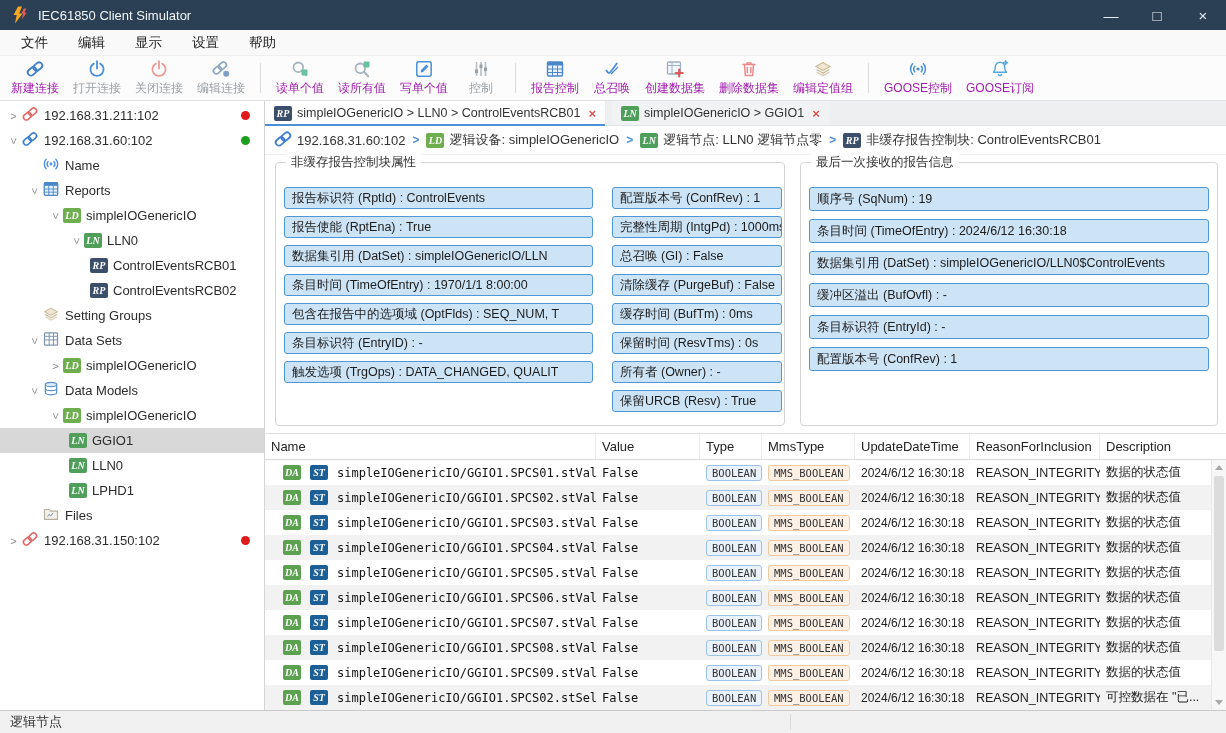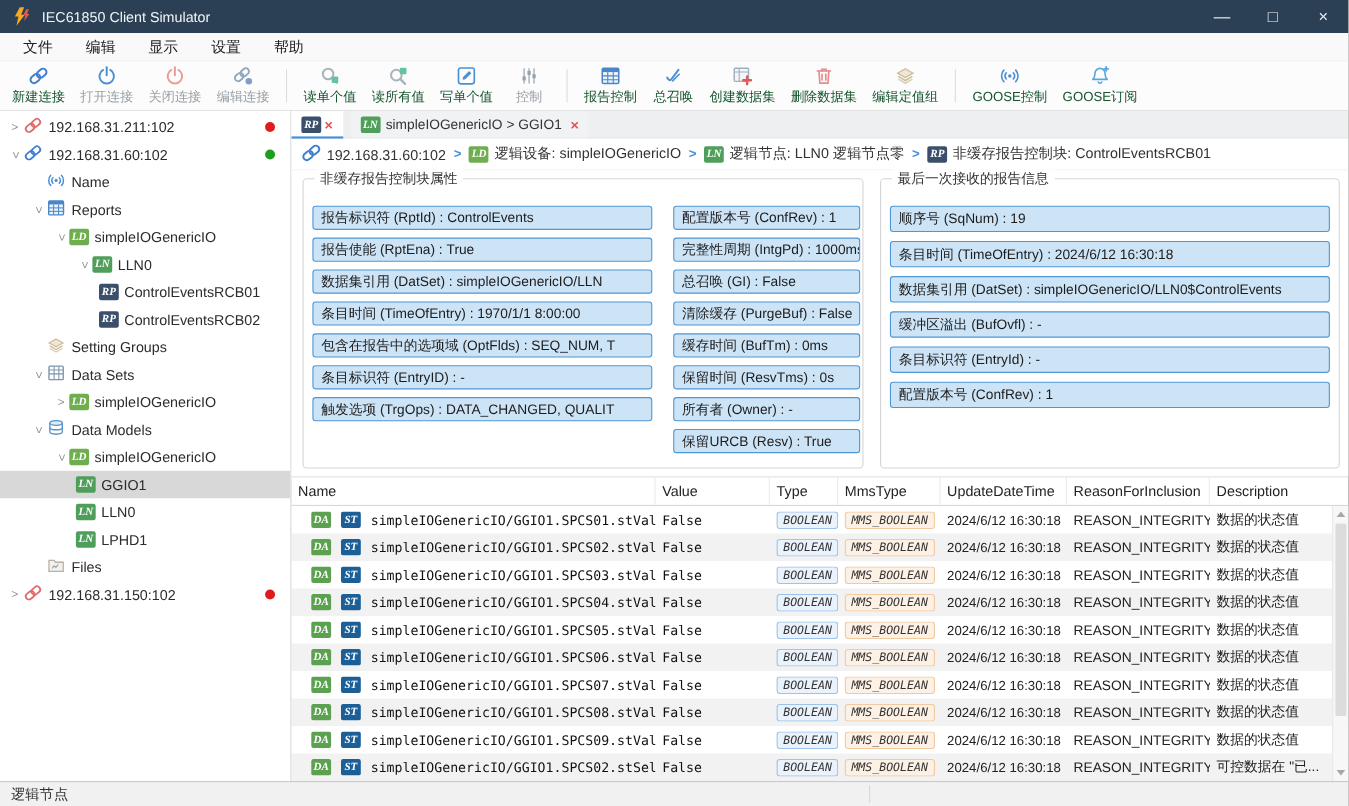--- a/index.html
+++ b/index.html
@@ -14,21 +14,21 @@
   .wbtn{width:46px;height:100%;display:flex;align-items:center;justify-content:center;
         font-size:15px;color:#e8edf1;cursor:default;}
   
   .menubar{height:26px;background:#f9f9f9;display:flex;align-items:center;padding-left:6px;border-bottom:1px solid #efefef;}
   .mitem{padding:0 15px;height:100%;display:flex;align-items:center;font-size:13.5px;color:#222;}
   
   .toolbar{height:45px;background:#fcfcfc;border-bottom:1px solid #e2e2e2;display:flex;align-items:center;padding:0 4px;}
   .tbtn{display:flex;flex-direction:column;align-items:center;justify-content:center;height:42px;
         padding:1px 7px;min-width:52px;}
   .tbtn .icn{height:20px;display:flex;align-items:center;}
-  .tlbl{font-size:12px;color:#14532d;margin-top:1px;white-space:nowrap;}
+  .tlbl{font-size:12px;color:#a21caf;margin-top:1px;white-space:nowrap;}
   .tbtn.muted .tlbl{color:#9aa0a6;}
   .tsep{width:1px;height:30px;background:#dcdcdc;margin:0 8px;}
   .icn svg{width:20px;height:20px;}
   
   .main{display:flex;height:609px;}
   .sidebar{width:265px;border-right:1px solid #d4d4d4;background:#fff;padding-top:2px;overflow:hidden;}
   .titem{height:25px;display:flex;align-items:center;white-space:nowrap;position:relative;padding-right:8px;}
   .titem.sel{background:#d8d8d8;}
   .arr{width:15px;color:#8f8f8f;font-size:11px;display:inline-flex;justify-content:center;flex:none;}
   .arr.open{transform:rotate(90deg);}
@@ -76,21 +76,21 @@
   .thead .hc{padding-left:6px;height:100%;display:flex;align-items:center;border-right:1px solid #ececec;overflow:hidden;}
   .thead .hc:first-child{padding-left:6px;text-align:center;}
   .thead .hc:last-child{border-right:none;}
   .tbody{position:relative;flex:1;overflow:hidden;}
   .trow{height:25px;background:#fff;}
   .trow.alt{background:#f2f2f2;}
   .c{overflow:hidden;white-space:nowrap;padding-left:6px;font-size:12.5px;color:#222;}
   .c.name{display:flex;align-items:center;gap:4px;padding-left:18px;}
   .mono{font-family:"DejaVu Sans Mono",monospace;font-size:12px;color:#111;}
   .tag{display:inline-block;font-family:"DejaVu Sans Mono",monospace;font-size:10.5px;padding:1px 5px;
-       border-radius:3px;color:#333;font-style:italic;}
+       border-radius:3px;color:#333;}
   .tagb{background:var(--typebg,#eaf2fc);border:1px solid var(--typebd,#9ec3ea);}
   .tago{background:var(--mmsbg,#fdf0e4);border:1px solid var(--mmsbd,#f3c9a2);}
   .c.upd{font-size:12px;}
   
   .vscroll{position:absolute;top:0;right:0;bottom:0;width:15px;background:#f7f7f7;border-left:1px solid #e8e8e8;}
   .sbtn{height:15px;display:flex;align-items:center;justify-content:center;}
   .sbtn.up{position:absolute;top:0;left:0;right:0;}
   .sbtn.down{position:absolute;bottom:0;left:0;right:0;}
   .tri{width:0;height:0;border-left:4px solid transparent;border-right:4px solid transparent;}
   .tri.u{border-bottom:5px solid #a8a8a8;}
@@ -420,20 +420,21 @@
               </g>
             </svg></span>
           <span class="tlabel">192.168.31.150:102</span>
           <span class="dot" style="background: rgb(224, 27, 27);"></span>
         </div>
       </div>
     <div class="content">
       <div class="tabbar">
           <div class="tab active">
             <span class="nbadge" style="background: rgb(59, 79, 107);">RP</span>
+            <span class="tabtxt">simpleIOGenericIO &gt; LLN0 &gt; ControlEventsRCB01</span>
             <span class="tabx">×</span>
           </div>
           <div class="tab">
             <span class="nbadge" style="background: rgb(79, 159, 91);">LN</span>
             <span class="tabtxt">simpleIOGenericIO &gt; GGIO1</span>
             <span class="tabx">×</span>
           </div>
         </div>
       <div class="crumbbar">
           <span class="citem">

